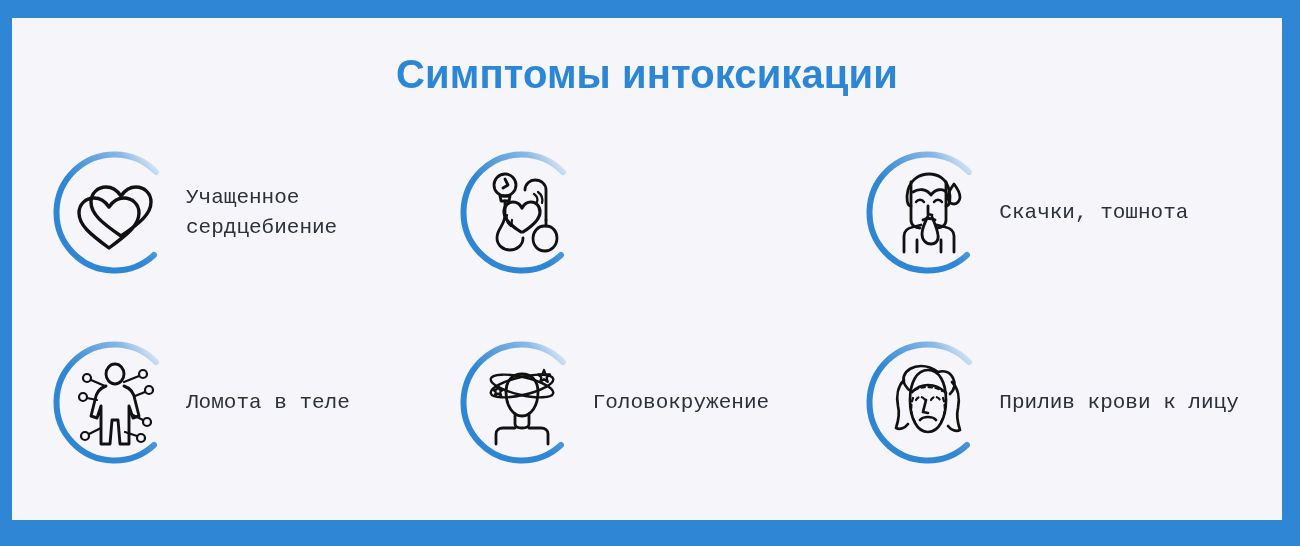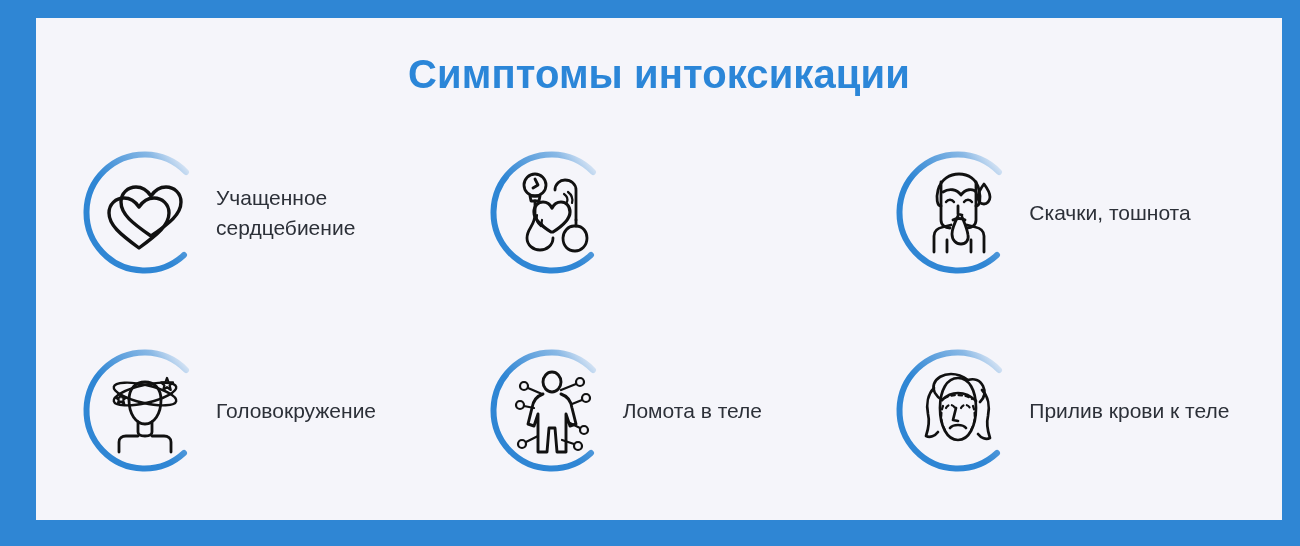--- a/index.html
+++ b/index.html
@@ -15,21 +15,21 @@
     background: #ffffff;
   }
 
   .infographic-frame {
     position: absolute;
     left: 0;
     top: 0;
     width: 1300px;
     height: 546px;
     background: #2f86d4;
-    padding: 18px 18px 26px 36px;
+    padding: 18px 18px 26px 12px;
   }
 
   .infographic-canvas {
     position: relative;
     width: 100%;
     height: 100%;
     background: #f5f5fa;
   }
 
   .page-title {
@@ -41,26 +41,27 @@
     font-size: 40px;
     font-weight: bold;
     color: #2b86d8;
     letter-spacing: 0.1px;
     white-space: nowrap;
   }
 
   .symptom-grid {
     position: absolute;
     top: 104px;
-    left: 44px;
+    left: 38px;
     width: 1220px;
     display: grid;
     grid-template-columns: repeat(3, 1fr);
     grid-template-rows: repeat(2, 182px);
-    row-gap: 16px;
+    row-gap: 8px;
+    font-family: Liberation Mono, monospace;
   }
 
   .symptom-item {
     display: flex;
     align-items: center;
     gap: 8px;
   }
 
   .icon-badge {
     position: relative;
@@ -189,52 +190,20 @@
               <path d="M15 82 L15 66 C 15 61 19 58 24 57 L32 55"></path>
               <path d="M65 82 L65 66 C 65 61 61 58 56 57 L48 55"></path>
               <path d="M28 82 L28 70"></path>
               <path d="M52 82 L52 70"></path>
               <path d="M39 46 C 36 52 33 58 33 64 C 33 70 37 74 42 74 C 47 74 50 70 49 65 C 48 58 45 52 43 47"></path>
               <path d="M65 14 C 65 14 71 22 71 27 C 71 31 68 34 65 34 C 61 34 59 31 59 27 C 59 22 65 14 65 14 Z"></path>
             </g>
           </svg>
         </div>
         <div class="symptom-label">Скачки, тошнота</div>
-      </div>
-
-      <div class="symptom-item row-2">
-        <div class="icon-badge">
-          <svg class="ring" viewBox="0 0 128 130">
-            <defs>
-              <linearGradient id="fade5" x1="0" y1="1" x2="1" y2="0">
-                <stop offset="0.45" stop-color="#2f86d4" stop-opacity="1"></stop>
-                <stop offset="0.82" stop-color="#2f86d4" stop-opacity="0.55"></stop>
-                <stop offset="1" stop-color="#2f86d4" stop-opacity="0"></stop>
-              </linearGradient>
-            </defs>
-            <path d="M 106 24 A 58 58 0 1 0 104 107" fill="none" stroke="url(#fade5)" stroke-width="6" stroke-linecap="round"></path>
-          </svg>
-          <svg class="glyph" viewBox="0 0 80 86">
-            <g fill="none" stroke="#111111" stroke-width="2.8" stroke-linecap="round" stroke-linejoin="round">
-              <path d="M24 30 C 24 18 31 12 40 12 C 49 12 56 18 56 30 C 56 44 49 54 40 54 C 31 54 24 44 24 30 Z"></path>
-              <path d="M33 52 L33 62 C 33 65 36 66 40 66 C 44 66 47 65 47 62 L47 52"></path>
-              <path d="M14 82 L14 72 C 14 68 17 66 21 66 L33 66"></path>
-              <path d="M66 82 L66 72 C 66 68 63 66 59 66 L47 66"></path>
-              <g stroke-width="2.4">
-                <ellipse cx="40" cy="24" rx="32" ry="9" transform="rotate(-13 40 24)"></ellipse>
-                <ellipse cx="40" cy="24" rx="32" ry="9" transform="rotate(13 40 24)"></ellipse>
-              </g>
-              <g stroke-width="2.2">
-                <path d="M62 8 L63.6 12.4 L68 12.4 L64.6 15.4 L65.8 20 L62 17.2 L58.2 20 L59.4 15.4 L56 12.4 L60.4 12.4 Z"></path>
-                <path d="M16 24 L17.4 27.6 L21 27.6 L18.2 30 L19.2 33.8 L16 31.5 L12.8 33.8 L13.8 30 L11 27.6 L14.6 27.6 Z"></path>
-              </g>
-            </g>
-          </svg>
-        </div>
-        <div class="symptom-label">Головокружение</div>
       </div>
 
       <div class="symptom-item row-2">
         <div class="icon-badge">
           <svg class="ring" viewBox="0 0 128 130">
             <defs>
               <linearGradient id="fade4" x1="0" y1="1" x2="1" y2="0">
                 <stop offset="0.45" stop-color="#2f86d4" stop-opacity="1"></stop>
                 <stop offset="0.82" stop-color="#2f86d4" stop-opacity="0.55"></stop>
                 <stop offset="1" stop-color="#2f86d4" stop-opacity="0"></stop>
@@ -265,20 +234,52 @@
             </g>
           </svg>
         </div>
         <div class="symptom-label">Ломота в теле</div>
       </div>
 
       <div class="symptom-item row-2">
         <div class="icon-badge">
           <svg class="ring" viewBox="0 0 128 130">
             <defs>
+              <linearGradient id="fade5" x1="0" y1="1" x2="1" y2="0">
+                <stop offset="0.45" stop-color="#2f86d4" stop-opacity="1"></stop>
+                <stop offset="0.82" stop-color="#2f86d4" stop-opacity="0.55"></stop>
+                <stop offset="1" stop-color="#2f86d4" stop-opacity="0"></stop>
+              </linearGradient>
+            </defs>
+            <path d="M 106 24 A 58 58 0 1 0 104 107" fill="none" stroke="url(#fade5)" stroke-width="6" stroke-linecap="round"></path>
+          </svg>
+          <svg class="glyph" viewBox="0 0 80 86">
+            <g fill="none" stroke="#111111" stroke-width="2.8" stroke-linecap="round" stroke-linejoin="round">
+              <path d="M24 30 C 24 18 31 12 40 12 C 49 12 56 18 56 30 C 56 44 49 54 40 54 C 31 54 24 44 24 30 Z"></path>
+              <path d="M33 52 L33 62 C 33 65 36 66 40 66 C 44 66 47 65 47 62 L47 52"></path>
+              <path d="M14 82 L14 72 C 14 68 17 66 21 66 L33 66"></path>
+              <path d="M66 82 L66 72 C 66 68 63 66 59 66 L47 66"></path>
+              <g stroke-width="2.4">
+                <ellipse cx="40" cy="24" rx="32" ry="9" transform="rotate(-13 40 24)"></ellipse>
+                <ellipse cx="40" cy="24" rx="32" ry="9" transform="rotate(13 40 24)"></ellipse>
+              </g>
+              <g stroke-width="2.2">
+                <path d="M62 8 L63.6 12.4 L68 12.4 L64.6 15.4 L65.8 20 L62 17.2 L58.2 20 L59.4 15.4 L56 12.4 L60.4 12.4 Z"></path>
+                <path d="M16 24 L17.4 27.6 L21 27.6 L18.2 30 L19.2 33.8 L16 31.5 L12.8 33.8 L13.8 30 L11 27.6 L14.6 27.6 Z"></path>
+              </g>
+            </g>
+          </svg>
+        </div>
+        <div class="symptom-label">Головокружение</div>
+      </div>
+
+      <div class="symptom-item row-2">
+        <div class="icon-badge">
+          <svg class="ring" viewBox="0 0 128 130">
+            <defs>
               <linearGradient id="fade6" x1="0" y1="1" x2="1" y2="0">
                 <stop offset="0.45" stop-color="#2f86d4" stop-opacity="1"></stop>
                 <stop offset="0.82" stop-color="#2f86d4" stop-opacity="0.55"></stop>
                 <stop offset="1" stop-color="#2f86d4" stop-opacity="0"></stop>
               </linearGradient>
             </defs>
             <path d="M 106 24 A 58 58 0 1 0 104 107" fill="none" stroke="url(#fade6)" stroke-width="6" stroke-linecap="round"></path>
           </svg>
           <svg class="glyph" viewBox="0 0 80 86">
             <g fill="none" stroke="#111111" stroke-width="2.7" stroke-linecap="round" stroke-linejoin="round">
@@ -292,18 +293,18 @@
               <g stroke-width="2.2" stroke-dasharray="3.5 3.5">
                 <path d="M27 28 C 32 24 48 24 54 29"></path>
                 <path d="M25 36 C 22 44 23 54 27 60"></path>
                 <path d="M55 36 C 58 44 57 54 53 60"></path>
                 <path d="M28 38 C 30 34 35 34 37 38"></path>
                 <path d="M43 38 C 45 34 50 34 52 38"></path>
               </g>
             </g>
           </svg>
         </div>
-        <div class="symptom-label">Прилив крови к теле</div>
+        <div class="symptom-label">Прилив крови к лицу</div>
       </div>
 
     </div>
   </div>
 </div>
 
 </body></html>

